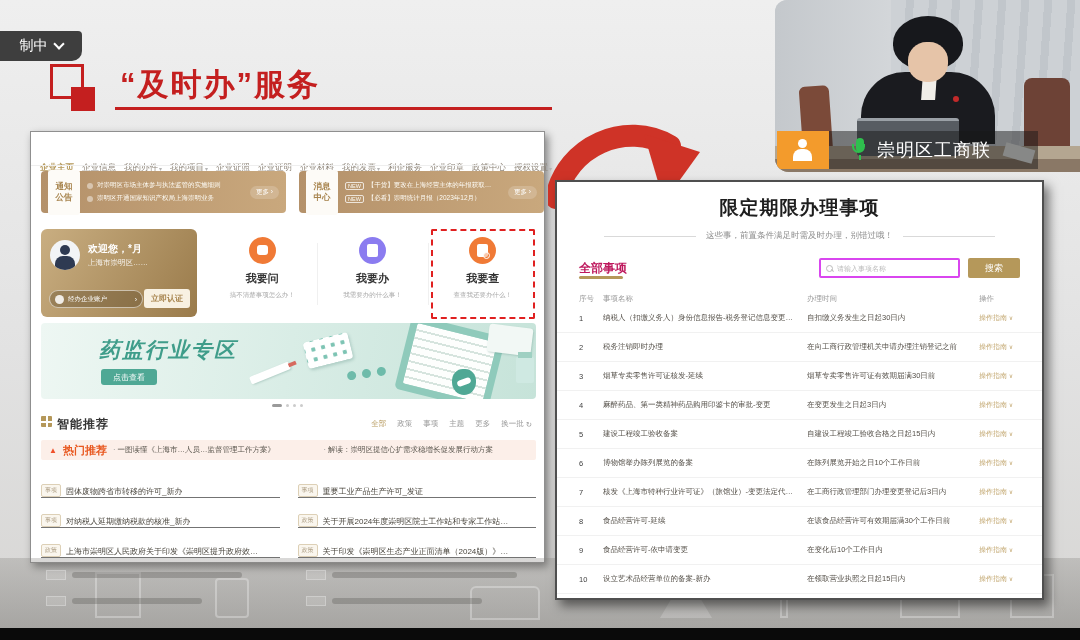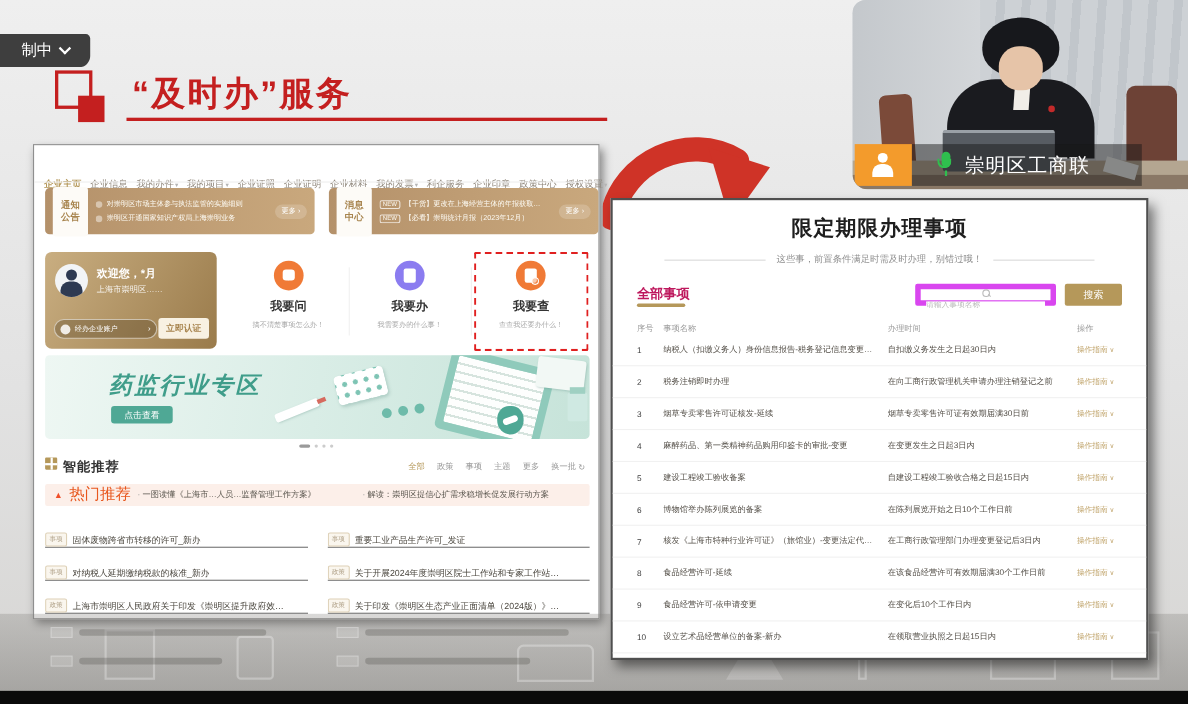--- a/index.html
+++ b/index.html
@@ -112,21 +112,21 @@
   .grid-icon::after { content:""; position:absolute; top:0; bottom:0; left:4.5px; width:2px; background:#fff; }
   #rec-title { font-size:12px; font-weight:bold; color:#333; letter-spacing:1px; }
   #rec-tabs { position:absolute; right:12px; top:287px; display:flex; gap:11px; font-size:7.5px; color:#999; }
   #rec-tabs .rtab { cursor:pointer; }
   #rec-tabs .rtab.active { color:#b5985a; }
   #refresh { display:flex; gap:2px; align-items:center; cursor:pointer; color:#999;}
 
   #hot-row { position:absolute; left:10px; top:308px; width:495px; height:20px; background:#fcefe9; border-radius:2px;
     display:flex; align-items:center; gap:6px; padding:0 8px; overflow:hidden; }
   .flame { color:#f0502a; font-size:8px; }
-  #hot-label { color:#e8571e; font-size:14px; font-weight:normal; white-space:nowrap; }
+  #hot-label { color:#e8571e; font-size:11px; font-weight:bold; white-space:nowrap; }
   .hot-item { font-size:7.5px; color:#5a564e; white-space:nowrap; overflow:hidden; text-overflow:ellipsis; flex:1; cursor:pointer;}
   .hot-item::before { content:"· "; color:#999; }
 
   #rec-list { position:absolute; left:10px; top:336px; width:495px; display:grid;
     grid-template-columns:1fr 1fr; column-gap:18px; }
   .li { display:flex; align-items:flex-end; gap:5px; height:30px; border-bottom:1px solid #737373;
     font-size:8px; color:#4a463e; overflow:hidden; cursor:pointer; }
   .li-tag { font-size:6px; color:#b0a188; border:1px solid #ddd0b6; background:#faf6ee; border-radius:2px;
     padding:1px 3px; white-space:nowrap; flex:none; }
   .li-text { white-space:nowrap; overflow:hidden; text-overflow:ellipsis; }
@@ -144,22 +144,22 @@
   
   #panel { position:absolute; left:555px; top:180px; width:489px; height:420px; background:#fff;
     border:2px solid #4f4f4f; box-shadow:5px 6px 10px rgba(0,0,0,.5); z-index:5; }
   #panel-title { margin-top:13px; text-align:center; font-size:19px; font-weight:bold; color:#1e1e1e; letter-spacing:1px; }
   #panel-sub { margin-top:9px; display:flex; align-items:center; justify-content:center; gap:10px; }
   #panel-sub .line { width:92px; height:1px; background:#d9d9d9; }
   #panel-sub .txt { font-size:8.5px; color:#8e8e8e; }
   #section-row { position:relative; margin:16px 22px 0; height:24px; }
   #section-label { font-size:12px; font-weight:bold; color:#be185d; }
   #section-underline { position:absolute; left:0; top:18px; width:44px; height:3px; background:#b5985a; border-radius:2px; }
-  #search-wrap { position:absolute; right:60px; top:0; width:128px; height:20px; border:5px solid #d946ef; border-radius:2px;
-    display:flex; align-items:center; padding:0 5px; gap:4px; background:#fff;flex-direction:column; }
+  #search-wrap { position:absolute; right:60px; top:0; width:141px; height:20px; border:2px solid #d946ef; border-radius:2px;
+    display:flex; align-items:center; padding:0 5px; gap:4px; background:#fff; }
   .mag { position:relative; width:7px; height:7px; flex:none; }
   .mag::before { content:""; position:absolute; left:0; top:0; width:5px; height:5px; border:1px solid #bbb; border-radius:50%; }
   .mag::after { content:""; position:absolute; left:5px; top:5px; width:3px; height:1px; background:#bbb; transform:rotate(45deg); }
   #search-input { border:none; outline:none; width:100%; font-size:7px; color:#444; font-family:inherit; }
   #search-input::placeholder { color:#bbb; }
   #search-btn { position:absolute; right:0; top:0; width:52px; height:20px; background:#b5985a; color:#fff;
     font-size:9px; border:none; border-radius:2px; cursor:pointer; font-family:inherit; }
   #thead { display:grid; grid-template-columns:24px 204px 172px 1fr; padding-left:22px; margin-top:12px;
     font-size:7.5px; color:#9b9b9b; }
   #tbody .trow { display:grid; grid-template-columns:24px 204px 172px 1fr; padding-left:22px; align-items:center;

